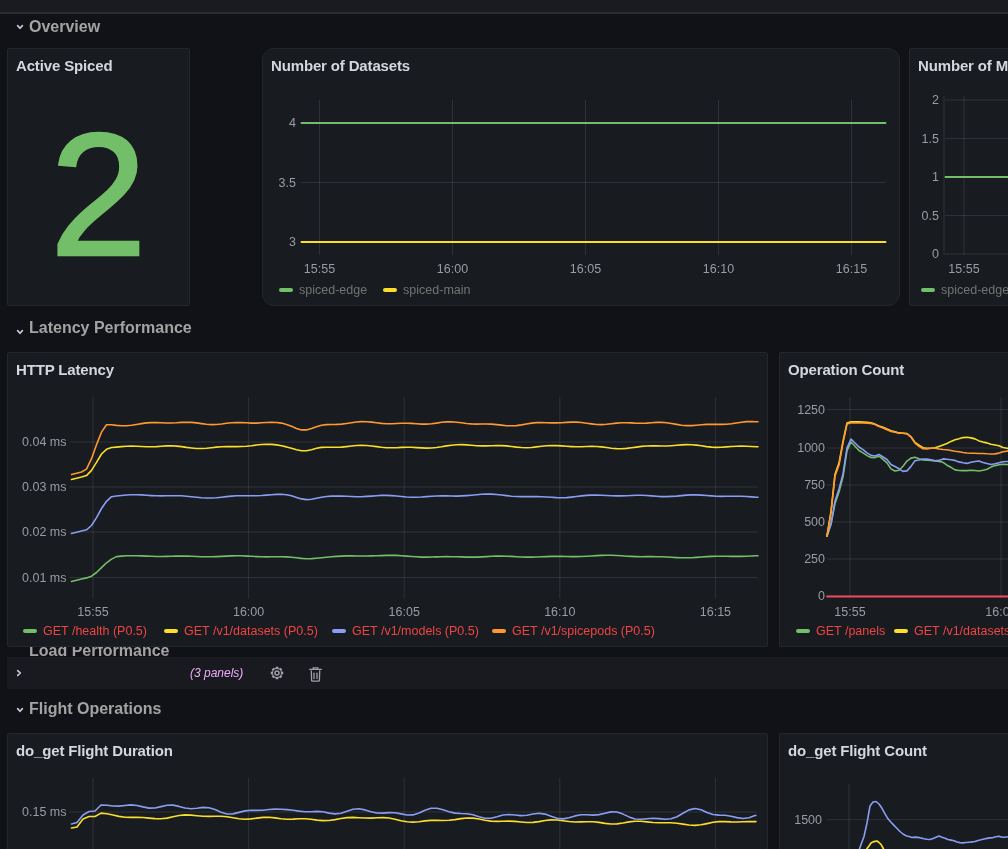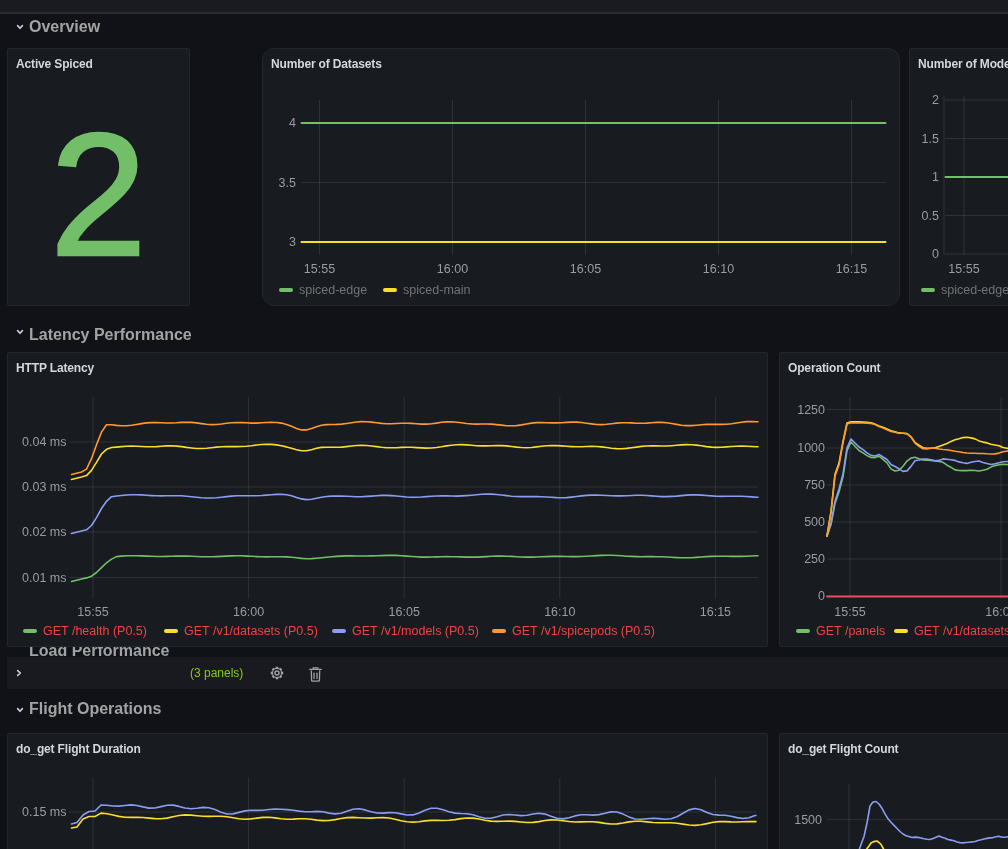--- a/index.html
+++ b/index.html
@@ -1,34 +1,34 @@
 <!DOCTYPE html>
 <html><head><meta charset="utf-8"><style>
   * { margin:0; padding:0; box-sizing:border-box; }
   html,body { width:1008px; height:849px; overflow:hidden; background:#111217;
                font-family:"Liberation Sans",sans-serif; }
   body { transform:translateZ(0); }
   .panel { position:absolute; background:#181b1f; border:1px solid #25262b; border-radius:2px; overflow:hidden; }
-  .ptitle { position:absolute; left:8px; top:8px; font-size:12px; font-weight:700; color:#d5d6de; letter-spacing:-0.15px;
+  .ptitle { position:absolute; left:8px; top:8px; font-size:15px; font-weight:700; color:#d5d6de; letter-spacing:-0.15px;
              white-space:nowrap; }
   .rowhead { position:absolute; font-size:16px; font-weight:700; color:#a3a3a3; white-space:nowrap; }
   .legend { position:absolute; display:flex; align-items:center; height:14px; }
   .ldash { display:inline-block; width:14px; height:4px; border-radius:2px; }
   .llab { font-size:12.5px; color:#737373; margin-left:6px; }
   .legitem { position:absolute; top:0; display:flex; align-items:center; height:14px; }
   .llab2 { font-size:12.5px; color:#ef4444; margin-left:6px; white-space:nowrap; }
 </style></head>
 <body>
   <div style="position:absolute;left:0;top:0;width:1008px;height:12px;background:#1a1b20;"></div>
   <div style="position:absolute;left:0;top:12px;width:1008px;height:2px;background:#2a2b31;"></div>
   <div class="rowhead" style="left:29px;top:18px;">Overview</div>
-  <div class="rowhead" style="left:29px;top:326px;">Latency Performance</div>
+  <div class="rowhead" style="left:29px;top:319px;">Latency Performance</div>
   <div style="position:absolute;left:7px;top:657px;width:1001px;height:32px;background:#191a1f;"></div>
   <div class="rowhead" style="left:29px;top:642px;">Load Performance</div>
-  <div style="position:absolute;left:190px;top:666px;font-size:12px;color:#84cc16;">(3 panels)</div>
+  <div style="position:absolute;left:190px;top:666px;font-size:12px;font-style:italic;color:#f0abfc;">(3 panels)</div>
   <div class="rowhead" style="left:29px;top:700px;">Flight Operations</div>
   <svg style="position:absolute;left:14.7px;top:22.2px;" width="10" height="10" viewBox="0 0 10 10">
     <polyline points="2.6,3.6 5,6.3 7.4,3.6" fill="none" stroke="#ccccdc" stroke-width="1.6" stroke-linecap="round" stroke-linejoin="round"></polyline>
   </svg>
 <svg style="position:absolute;left:14.7px;top:326.7px;" width="10" height="10" viewBox="0 0 10 10">
     <polyline points="2.6,3.6 5,6.3 7.4,3.6" fill="none" stroke="#ccccdc" stroke-width="1.6" stroke-linecap="round" stroke-linejoin="round"></polyline>
   </svg>
 <svg style="position:absolute;left:14.0px;top:668.0px;" width="10" height="10" viewBox="0 0 10 10">
     <polyline points="3.7,2.6 6.4,5 3.7,7.4" fill="none" stroke="#ccccdc" stroke-width="1.6" stroke-linecap="round" stroke-linejoin="round"></polyline>
   </svg>

